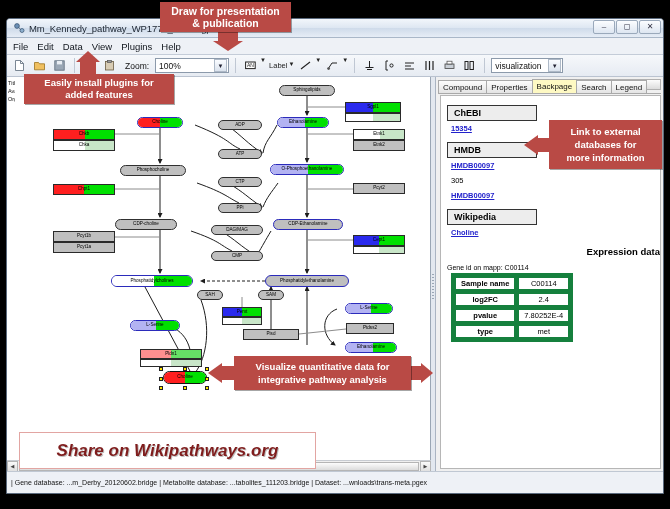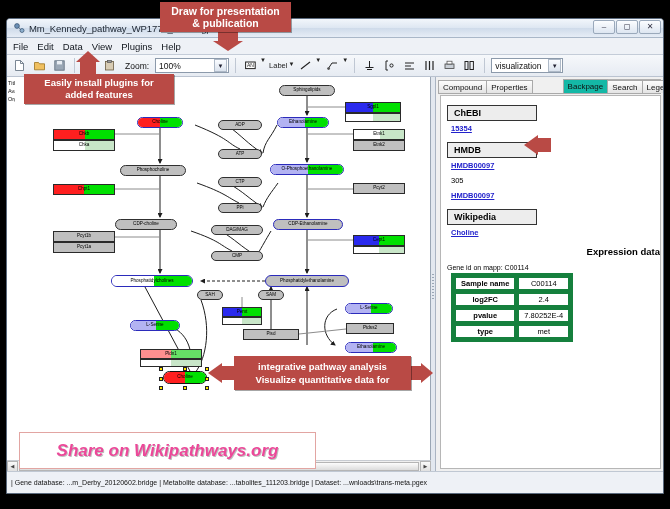--- a/index.html
+++ b/index.html
@@ -114,21 +114,21 @@
   
   #tabstrip {
     position:absolute; left:2px; top:2px; right:2px; height:15px;
     display:flex; align-items:flex-end; border-bottom:1px solid #a9a9a9;
   }
   .tab {
     font-size:8px; padding:1px 4px 1px 4px; border:1px solid #a9a9a9;
     border-bottom:none; background:linear-gradient(180deg,#fcfcfc,#e4e4e4);
     color:#111; margin-right:-1px; height:13px; line-height:11px;
   }
-  .tab.active { background:#14b8a6; height:14px; position:relative; z-index:2;margin-left:31px;}
+  .tab.active { background:#fef9c3; height:14px; position:relative; z-index:2;}
   #bpbody {
     position:absolute; left:4px; top:18px; right:2px; bottom:2px;
     background:#fff; border:1px solid #b6b6b6; overflow:hidden;
   }
   .dbblock { margin: 6px 0 0 6px; }
   .dbhead {
     display:inline-block; min-width:90px; border:1px solid #333;
     background:#ededed; font-size:9px; font-weight:bold; color:#000;
     padding:2px 6px;
   }
@@ -191,21 +191,21 @@
     display:flex; align-items:center; justify-content:center;
     z-index: 40;
   }
   .arrowDown, .arrowUp, .arrowLeft, .arrowRight {
     position:absolute; width:0; height:0; z-index:39;
   }
   .share {
     position:absolute; z-index:41;
     border:1px solid #e2a5a2; background:#fff;
     display:flex; align-items:center; justify-content:center;
-    color:#ec4899; font-weight:bold; font-style:italic;
+    color:#7f1d1d; font-weight:bold; font-style:italic;
     text-shadow: 1px 1px 0 rgba(0,0,0,.25);
   }
 </style>
 </head>
 <body>
 
 <div id="screen">
 
   <div id="appwin">
 
@@ -724,23 +724,28 @@
   <div class="arrowDown" style="left:213px;top:41px;border-left:15px solid transparent;border-right:15px solid transparent;border-top:10px solid #b94a45;"></div>
 
   <div class="callout" style="left:24px;top:74px;width:150px;height:30px;font-size:9.5px;flex-direction:column;">
     <span>Easily install plugins for</span>
     <span>added features</span>
   </div>
   <div style="position:absolute;left:80px;top:62px;width:16px;height:13px;background:#b94a45;z-index:39;"></div>
   <div class="arrowUp" style="left:76px;top:51px;border-left:12px solid transparent;border-right:12px solid transparent;border-bottom:11px solid #b94a45;"></div>
 
   <div class="callout" style="left:234px;top:356px;width:177px;height:34px;font-size:9.5px;flex-direction:column;line-height:13px;">
+    <span>Visualize quantitative data  for</span>
     <span>integrative pathway analysis</span>
-    <span>Visualize quantitative data  for</span>
   </div>
   <div style="position:absolute;left:222px;top:366px;width:14px;height:14px;background:#b94a45;z-index:39;"></div>
   <div class="arrowLeft" style="left:208px;top:363px;border-top:10px solid transparent;border-bottom:10px solid transparent;border-right:14px solid #b94a45;"></div>
   <div style="position:absolute;left:409px;top:366px;width:12px;height:14px;background:#b94a45;z-index:39;"></div>
   <div class="arrowRight" style="left:421px;top:363px;border-top:10px solid transparent;border-bottom:10px solid transparent;border-left:12px solid #b94a45;"></div>
 
+  <div class="callout" style="left:549px;top:120px;width:113px;height:49px;font-size:9.5px;flex-direction:column;line-height:13px;">
+    <span>Link  to external</span>
+    <span>databases  for</span>
+    <span>more information</span>
+  </div>
   <div style="position:absolute;left:538px;top:138px;width:13px;height:14px;background:#b94a45;z-index:39;"></div>
   <div class="arrowLeft" style="left:524px;top:135px;border-top:10px solid transparent;border-bottom:10px solid transparent;border-right:14px solid #b94a45;"></div>
 </div>
 
 </body></html>

